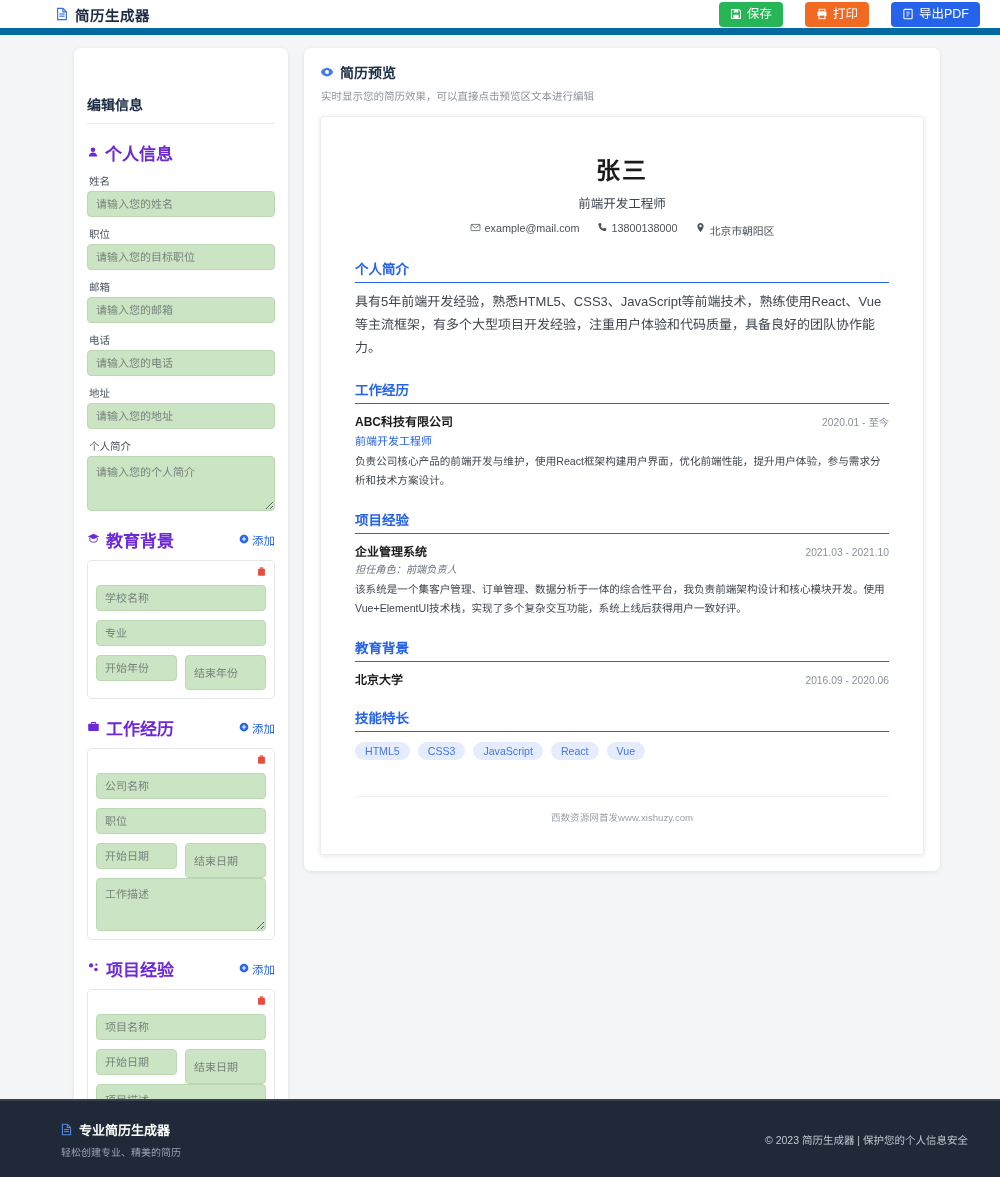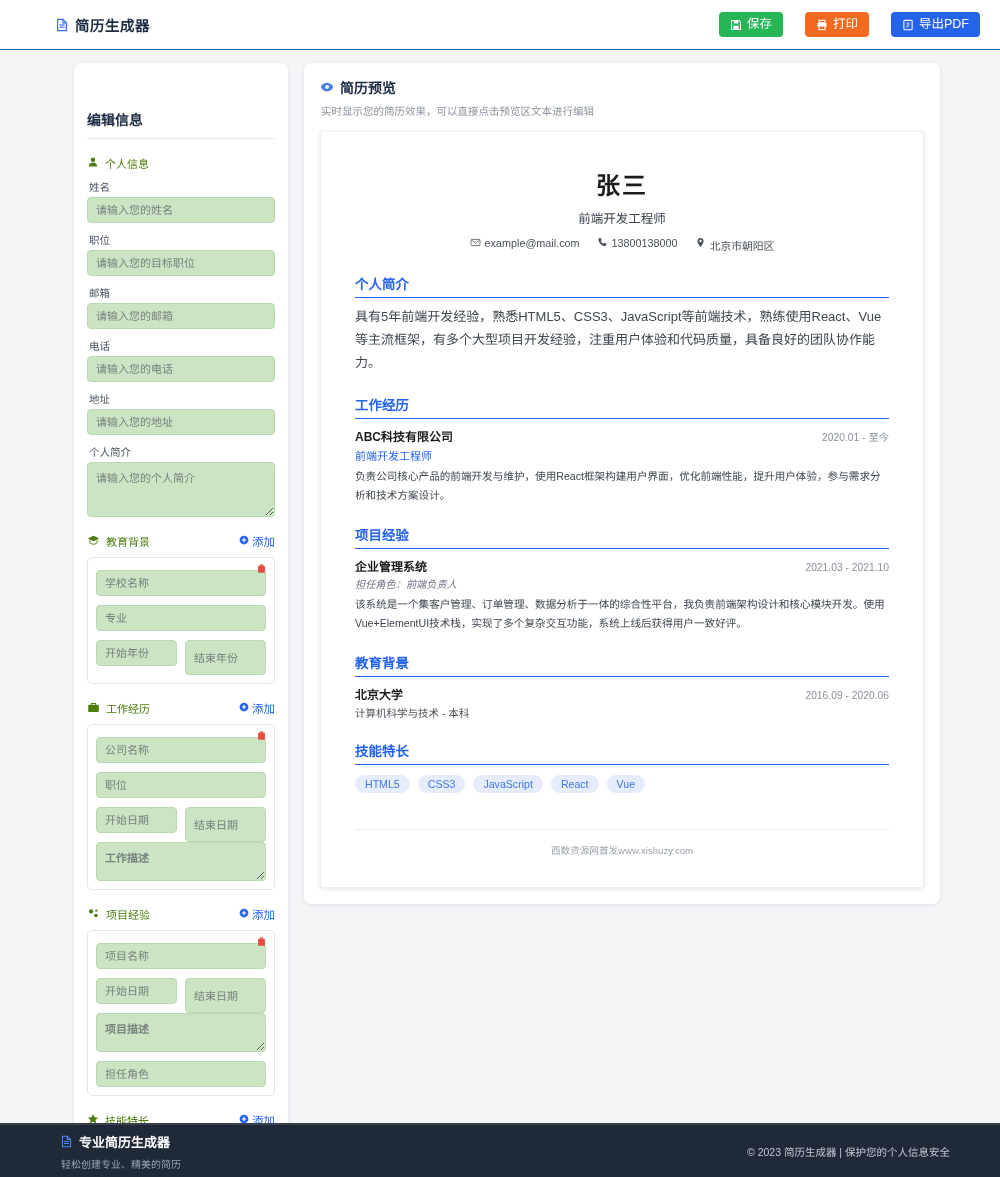--- a/index.html
+++ b/index.html
@@ -8,23 +8,23 @@
     width: 1000px; height: 1177px;
     background: #f4f5f7;
     font-family: "Liberation Sans", "DejaVu Sans", sans-serif;
     font-size: 13px;
     color: #333;
     overflow: hidden;
   }
 
   
   .navbar {
-    height: 50px;
+    height: 35px;
     background: #ffffff;
-    border-bottom: 1px solid #0369a1;
+    border-bottom: 7px solid #0369a1;
     display: flex;
     align-items: center;
     padding: 0 20px 0 55px;
     position: relative;
   }
   .brand { display: flex; align-items: center; gap: 6px; }
   .brand-icon { color: #2f6fe4; display: flex; align-items: center; }
   .brand-text {
     font-size: 14.5px; font-weight: bold; color: #1c2b44;
     letter-spacing: .5px;
@@ -65,21 +65,21 @@
     border-bottom: 1px solid #e9ebee;
     margin-top: 33px;
   }
   .sec-head {
     display: flex; align-items: center; justify-content: space-between;
     margin: 16px 0 8px 0;
   }
   .sec-head:first-of-type { margin-top: 0; }
   .sec-title {
     display: flex; align-items: center; gap: 6px;
-    color: #4d7c0f; font-weight: normal; font-size: 11px;
+    color: #6d28d9; font-weight: bold; font-size: 17px;
   }
   .add-link {
     display: flex; align-items: center; gap: 3px;
     color: #2563eb; font-size: 11.5px; cursor: pointer;
   }
   .field-label {
     font-size: 10.5px; color: #4a5462;
     margin: 0 0 3px 2px; display: block;
   }
   .inp {
@@ -90,37 +90,37 @@
     padding: 6px 8px;
     font-size: 11px;
     color: #50595f;
     font-family: inherit;
     outline: none;
     display: block;
     margin-bottom: 9px;
   }
   .inp::placeholder { color: #78837e; }
   textarea.inp { resize: vertical; height: 55px; margin-bottom: 0; }
-  textarea.inp.tall { height: 39px; font-weight: bold; }
+  textarea.inp.tall { height: 53px; }
   .group-card {
     border: 1px solid #e4e7ea;
     border-radius: 5px;
     padding: 8px;
     position: relative;
     margin-bottom: 4px;
   }
   .del-btn {
     position: absolute; top: 5px; right: 7px;
     color: #e74c3c; cursor: pointer; font-size: 11px;
     line-height: 1; background: none; border: none; padding: 0;
   }
   .group-card .inp:last-child { margin-bottom: 0; }
   .row2 { display: flex; gap: 8px; }
   .row2 .inp { flex: 1 1 0; min-width: 0; }
-  .pad-top { padding-top: 12px; }
+  .pad-top { padding-top: 24px; }
   .skill-row {
     display: flex; align-items: center; gap: 6px;
   }
   .skill-row .inp { margin-bottom: 0; flex: 1 1 auto; }
   .skill-sel {
     background: #cbe4c3; border: 1px solid #9db894;
     border-radius: 2px; font-size: 10px; padding: 2px 1px;
     color: #333; font-family: inherit; width: 34px;
   }
   .x-btn { color: #e8392c; font-weight: bold; font-size: 12px;
@@ -187,25 +187,25 @@
   }
   .resume-foot {
     margin-top: 36px; padding-top: 13px;
     border-top: 1px solid #eceef0;
     text-align: center; font-size: 9.6px; color: #9aa1ab;
   }
 
   
   .site-footer {
     position: absolute; left: 0; right: 0; bottom: 0;
-    height: 54px;
+    height: 78px;
     background: #1f2937;
     border-top: 2px solid #39414f;
     display: flex; align-items: center;
-    padding: 0 50px 0 60px;
+    padding: 0 32px 0 60px;
     color: #d6dae0;
     margin-top: 48px;
   }
   .f-brand { display: flex; align-items: center; gap: 6px; }
   .f-brand-icon { color: #4d8bf0; display: flex; }
   .f-brand-text { font-size: 13px; font-weight: bold; color: #fff; }
   .f-tag { font-size: 10px; color: #9aa3b0; margin-top: 5px; margin-left: 1px; }
   .f-right { margin-left: auto; font-size: 10.5px; color: #c2c9d2; }
   .footer-left { display: flex; flex-direction: column; }
 </style>
@@ -497,21 +497,20 @@
         <div class="entry-role-it">担任角色：前端负责人</div>
         <div class="entry-desc">该系统是一个集客户管理、订单管理、数据分析于一体的综合性平台，我负责前端架构设计和核心模块开发。使用Vue+ElementUI技术栈，实现了多个复杂交互功能，系统上线后获得用户一致好评。</div>
       </div>
 
       <div class="r-sec-title">教育背景</div>
       <div>
         <div class="entry-head">
           <div class="entry-org">北京大学</div>
           <div class="entry-date">2016.09 - 2020.06</div>
         </div>
-        <div class="entry-sub">计算机科学与技术 - 本科</div>
       </div>
 
       <div class="r-sec-title">技能特长</div>
       <div class="skill-tags">
         <span class="skill-tag">HTML5</span>
         <span class="skill-tag">CSS3</span>
         <span class="skill-tag">JavaScript</span>
         <span class="skill-tag">React</span>
         <span class="skill-tag">Vue</span>
       </div>

